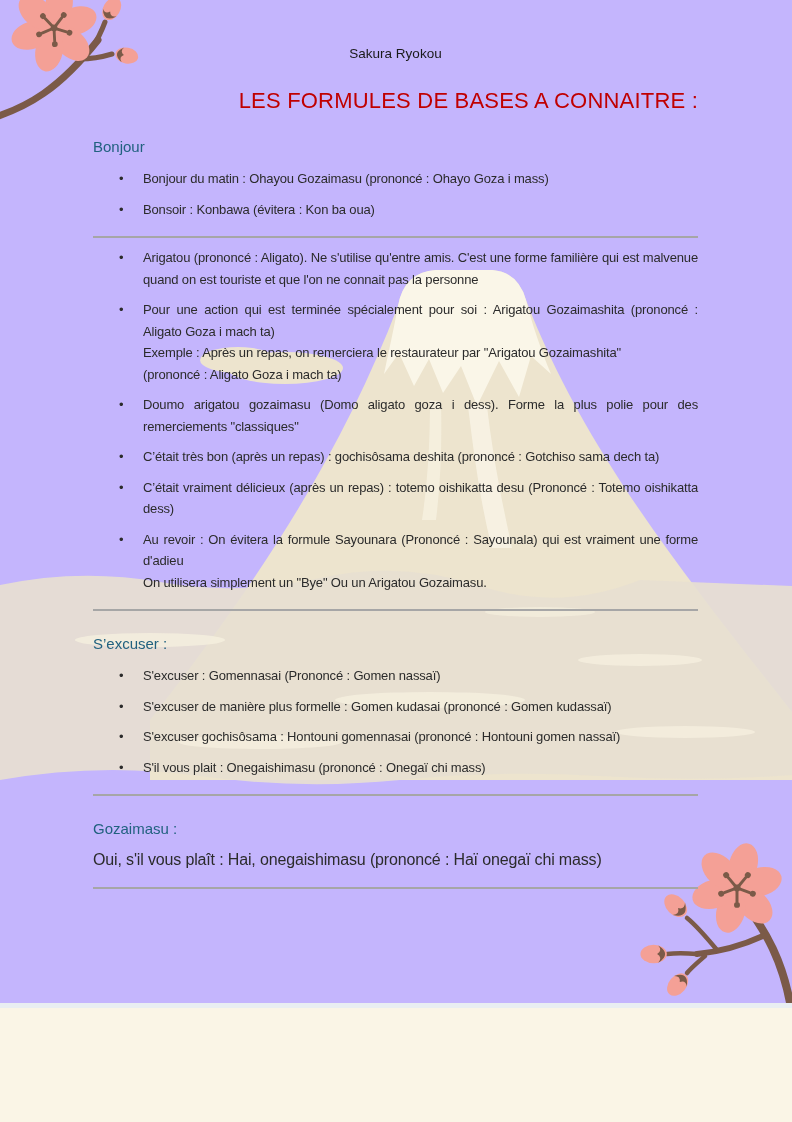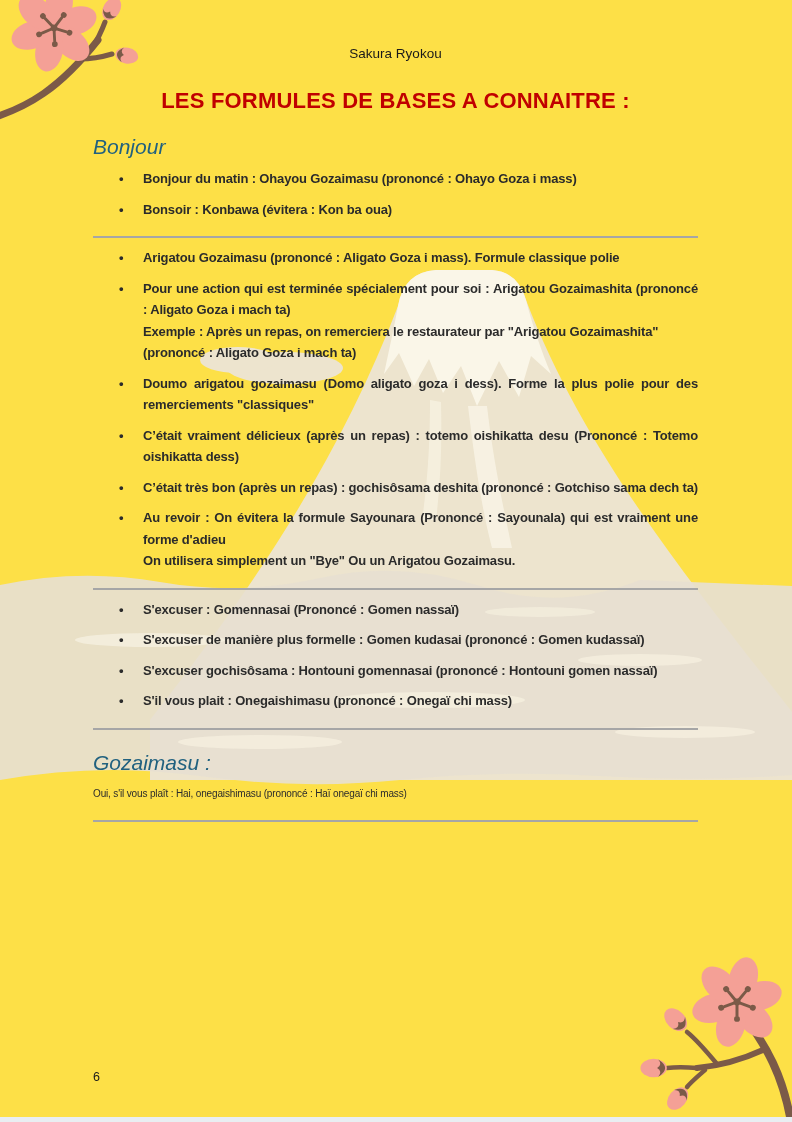--- a/index.html
+++ b/index.html
@@ -1,42 +1,42 @@
 <!DOCTYPE html>
 <html><head>
 <meta charset="utf-8">
 <style>
   html,body{margin:0;padding:0;background:#FAF5E6;}
   #page{
-    position:relative;width:792px;height:1122px;overflow:hidden;
-    background:#fde047;color:#2B2B2B;
+    position:relative;width:792px;height:1008px;overflow:hidden;
+    background:#c4b5fd;color:#2B2B2B;
     font-family:"Liberation Sans",sans-serif;
   }
   
   .watermark{position:absolute;left:0;top:0;width:792px;height:1122px;z-index:0;}
   .deco{position:absolute;z-index:1;}
   .deco-top-left{left:-6px;top:-4px;}
   .deco-bottom-right{right:-4px;bottom:4px;}
   .bottom-strip{position:absolute;left:0;right:0;bottom:0;height:5px;background:#E9EEF2;z-index:3;}
   
   .content{position:relative;z-index:2;margin-left:93px;width:605px;padding-top:46px;}
   .doc-header{text-align:center;font-size:13.5px;line-height:16px;color:#1A1A1A;}
   .doc-title{
-    margin:26px 0 0;text-align:center;font-size:22px;line-height:26px;
-    font-weight:700;color:#C00000;letter-spacing:.2px;
+    margin:26px 0 0;text-align:right;font-size:22px;line-height:26px;
+    font-weight:400;color:#C00000;letter-spacing:.2px;
   }
-  .sec-h{margin:21px 0 0;font-size:21px;line-height:24px;font-weight:400;color:#21617F;font-style:italic;}
+  .sec-h{margin:21px 0 0;font-size:15px;line-height:24px;font-weight:400;color:#21617F;}
   .bullets{list-style:none;margin:9px 0 0;padding:0;}
   .bullets li{
     position:relative;padding-left:50px;margin-bottom:9px;
     font-size:13px;line-height:21.5px;letter-spacing:-.15px;
-    text-align:justify;white-space:pre-line;font-weight:bold;
+    text-align:justify;white-space:pre-line;
   }
   .bullets li::before{content:"•";position:absolute;left:26px;top:0;}
-  .lead{margin:8px 0 0;font-size:10px;line-height:21.5px;letter-spacing:-.15px;}
+  .lead{margin:8px 0 0;font-size:16px;line-height:21.5px;letter-spacing:-.15px;}
   .divider{height:2px;background:#A6A6A6;margin-top:16px;}
   .page-number{position:absolute;left:93px;top:1070px;font-size:12.5px;z-index:2;color:#1A1A1A;}
 </style>
 </head>
 <body>
 
 <div id="page">
 
   <svg class="watermark" viewBox="0 0 792 1122" xmlns="http://www.w3.org/2000/svg" aria-hidden="true">
     <ellipse cx="285" cy="368" rx="58" ry="16" fill="#EDE4CE"></ellipse>
@@ -126,34 +126,35 @@
       <h2 class="sec-h">Bonjour</h2>
       <ul class="bullets">
         <li>Bonjour du matin : Ohayou Gozaimasu (prononcé : Ohayo Goza i mass)</li>
         <li>Bonsoir : Konbawa (évitera : Kon ba oua)</li>
       </ul>
     </section>
     <div class="divider"></div>
 
     <section>
       <ul class="bullets">
-        <li>Arigatou Gozaimasu (prononcé : Aligato Goza i mass). Formule classique polie</li>
+        <li>Arigatou (prononcé : Aligato). Ne s'utilise qu'entre amis. C'est une forme familière qui est malvenue quand on est touriste et que l'on ne connait pas la personne</li>
         <li>Pour une action qui est terminée spécialement pour soi : Arigatou Gozaimashita (prononcé : Aligato Goza i mach ta)
 Exemple : Après un repas, on remerciera le restaurateur par "Arigatou Gozaimashita"
 (prononcé : Aligato Goza i mach ta)</li>
         <li>Doumo arigatou gozaimasu (Domo aligato goza i dess). Forme la plus polie pour des remerciements "classiques"</li>
+        <li>C’était très bon (après un repas) : gochisôsama deshita (prononcé : Gotchiso sama dech ta)</li>
         <li>C’était vraiment délicieux (après un repas) : totemo oishikatta desu (Prononcé : Totemo oishikatta dess)</li>
-        <li>C’était très bon (après un repas) : gochisôsama deshita (prononcé : Gotchiso sama dech ta)</li>
         <li>Au revoir : On évitera la formule Sayounara (Prononcé : Sayounala) qui est vraiment une forme d'adieu
 On utilisera simplement un "Bye" Ou un Arigatou Gozaimasu.</li>
       </ul>
     </section>
     <div class="divider"></div>
 
     <section>
+      <h2 class="sec-h">S’excuser :</h2>
       <ul class="bullets">
         <li>S'excuser : Gomennasai (Prononcé : Gomen nassaï)</li>
         <li>S'excuser de manière plus formelle : Gomen kudasai (prononcé : Gomen kudassaï)</li>
         <li>S'excuser gochisôsama : Hontouni gomennasai (prononcé : Hontouni gomen nassaï)</li>
         <li>S'il vous plait : Onegaishimasu (prononcé : Onegaï chi mass)</li>
       </ul>
     </section>
     <div class="divider"></div>
 
     <section>

